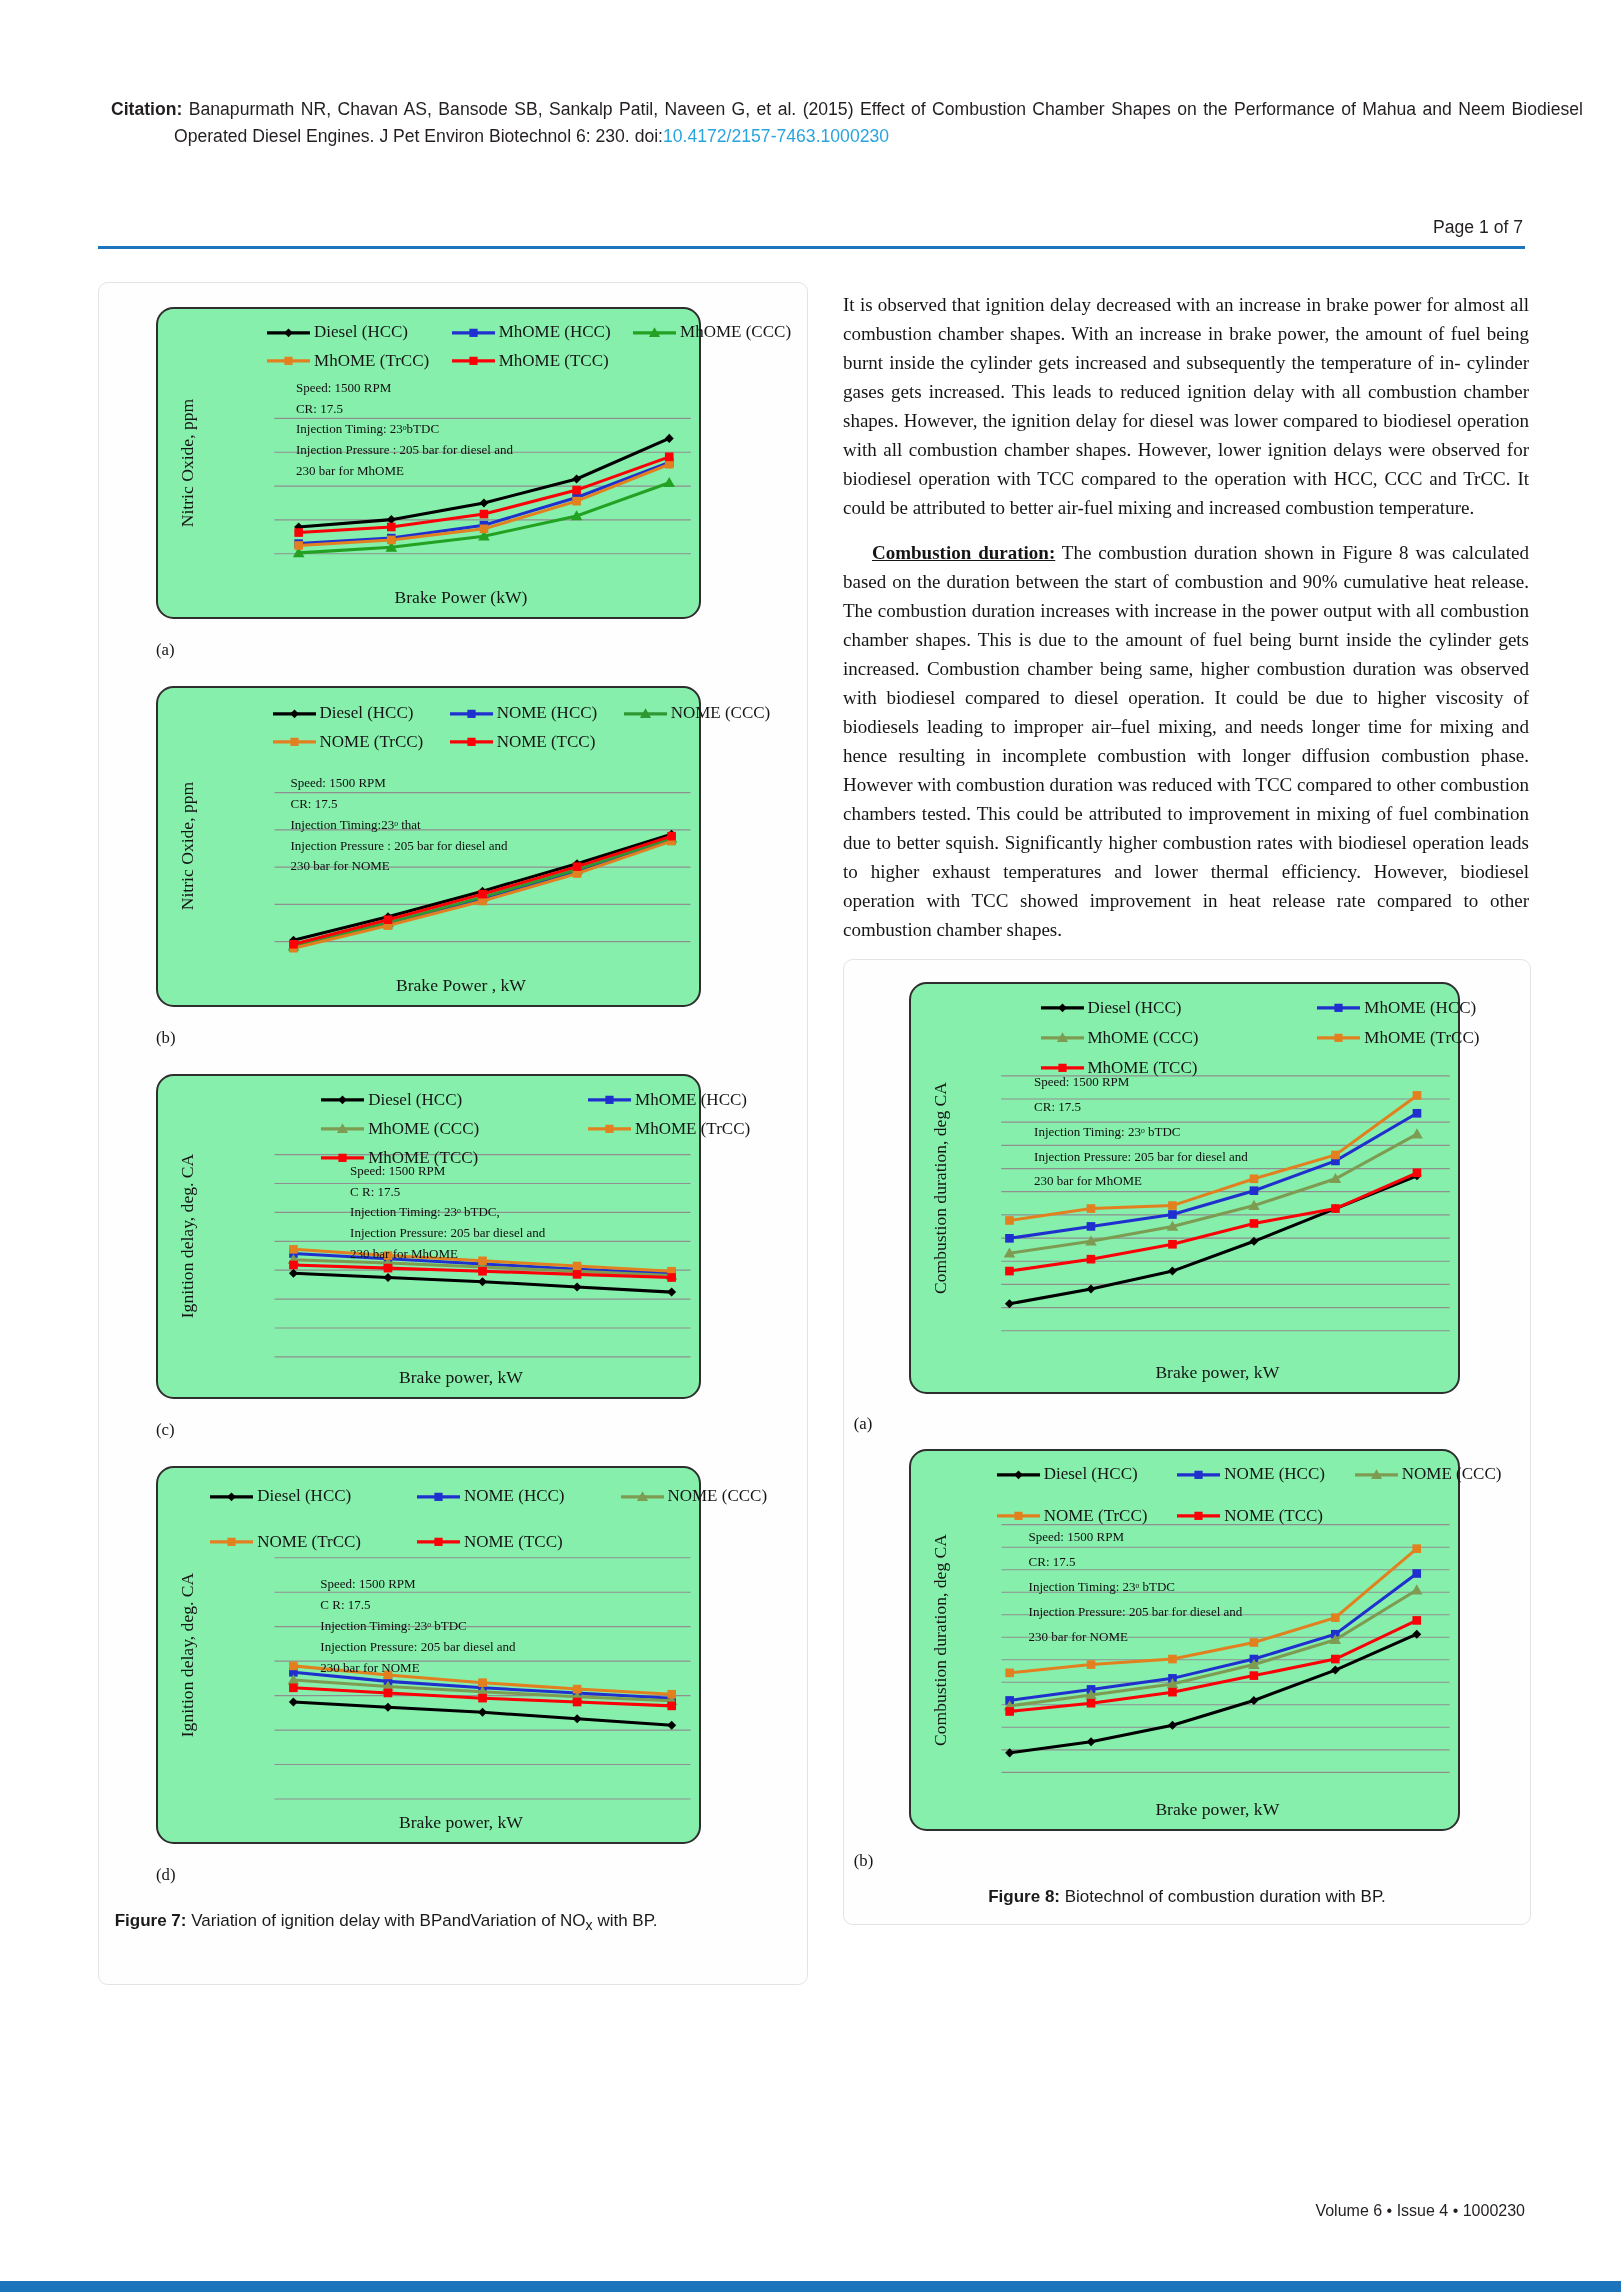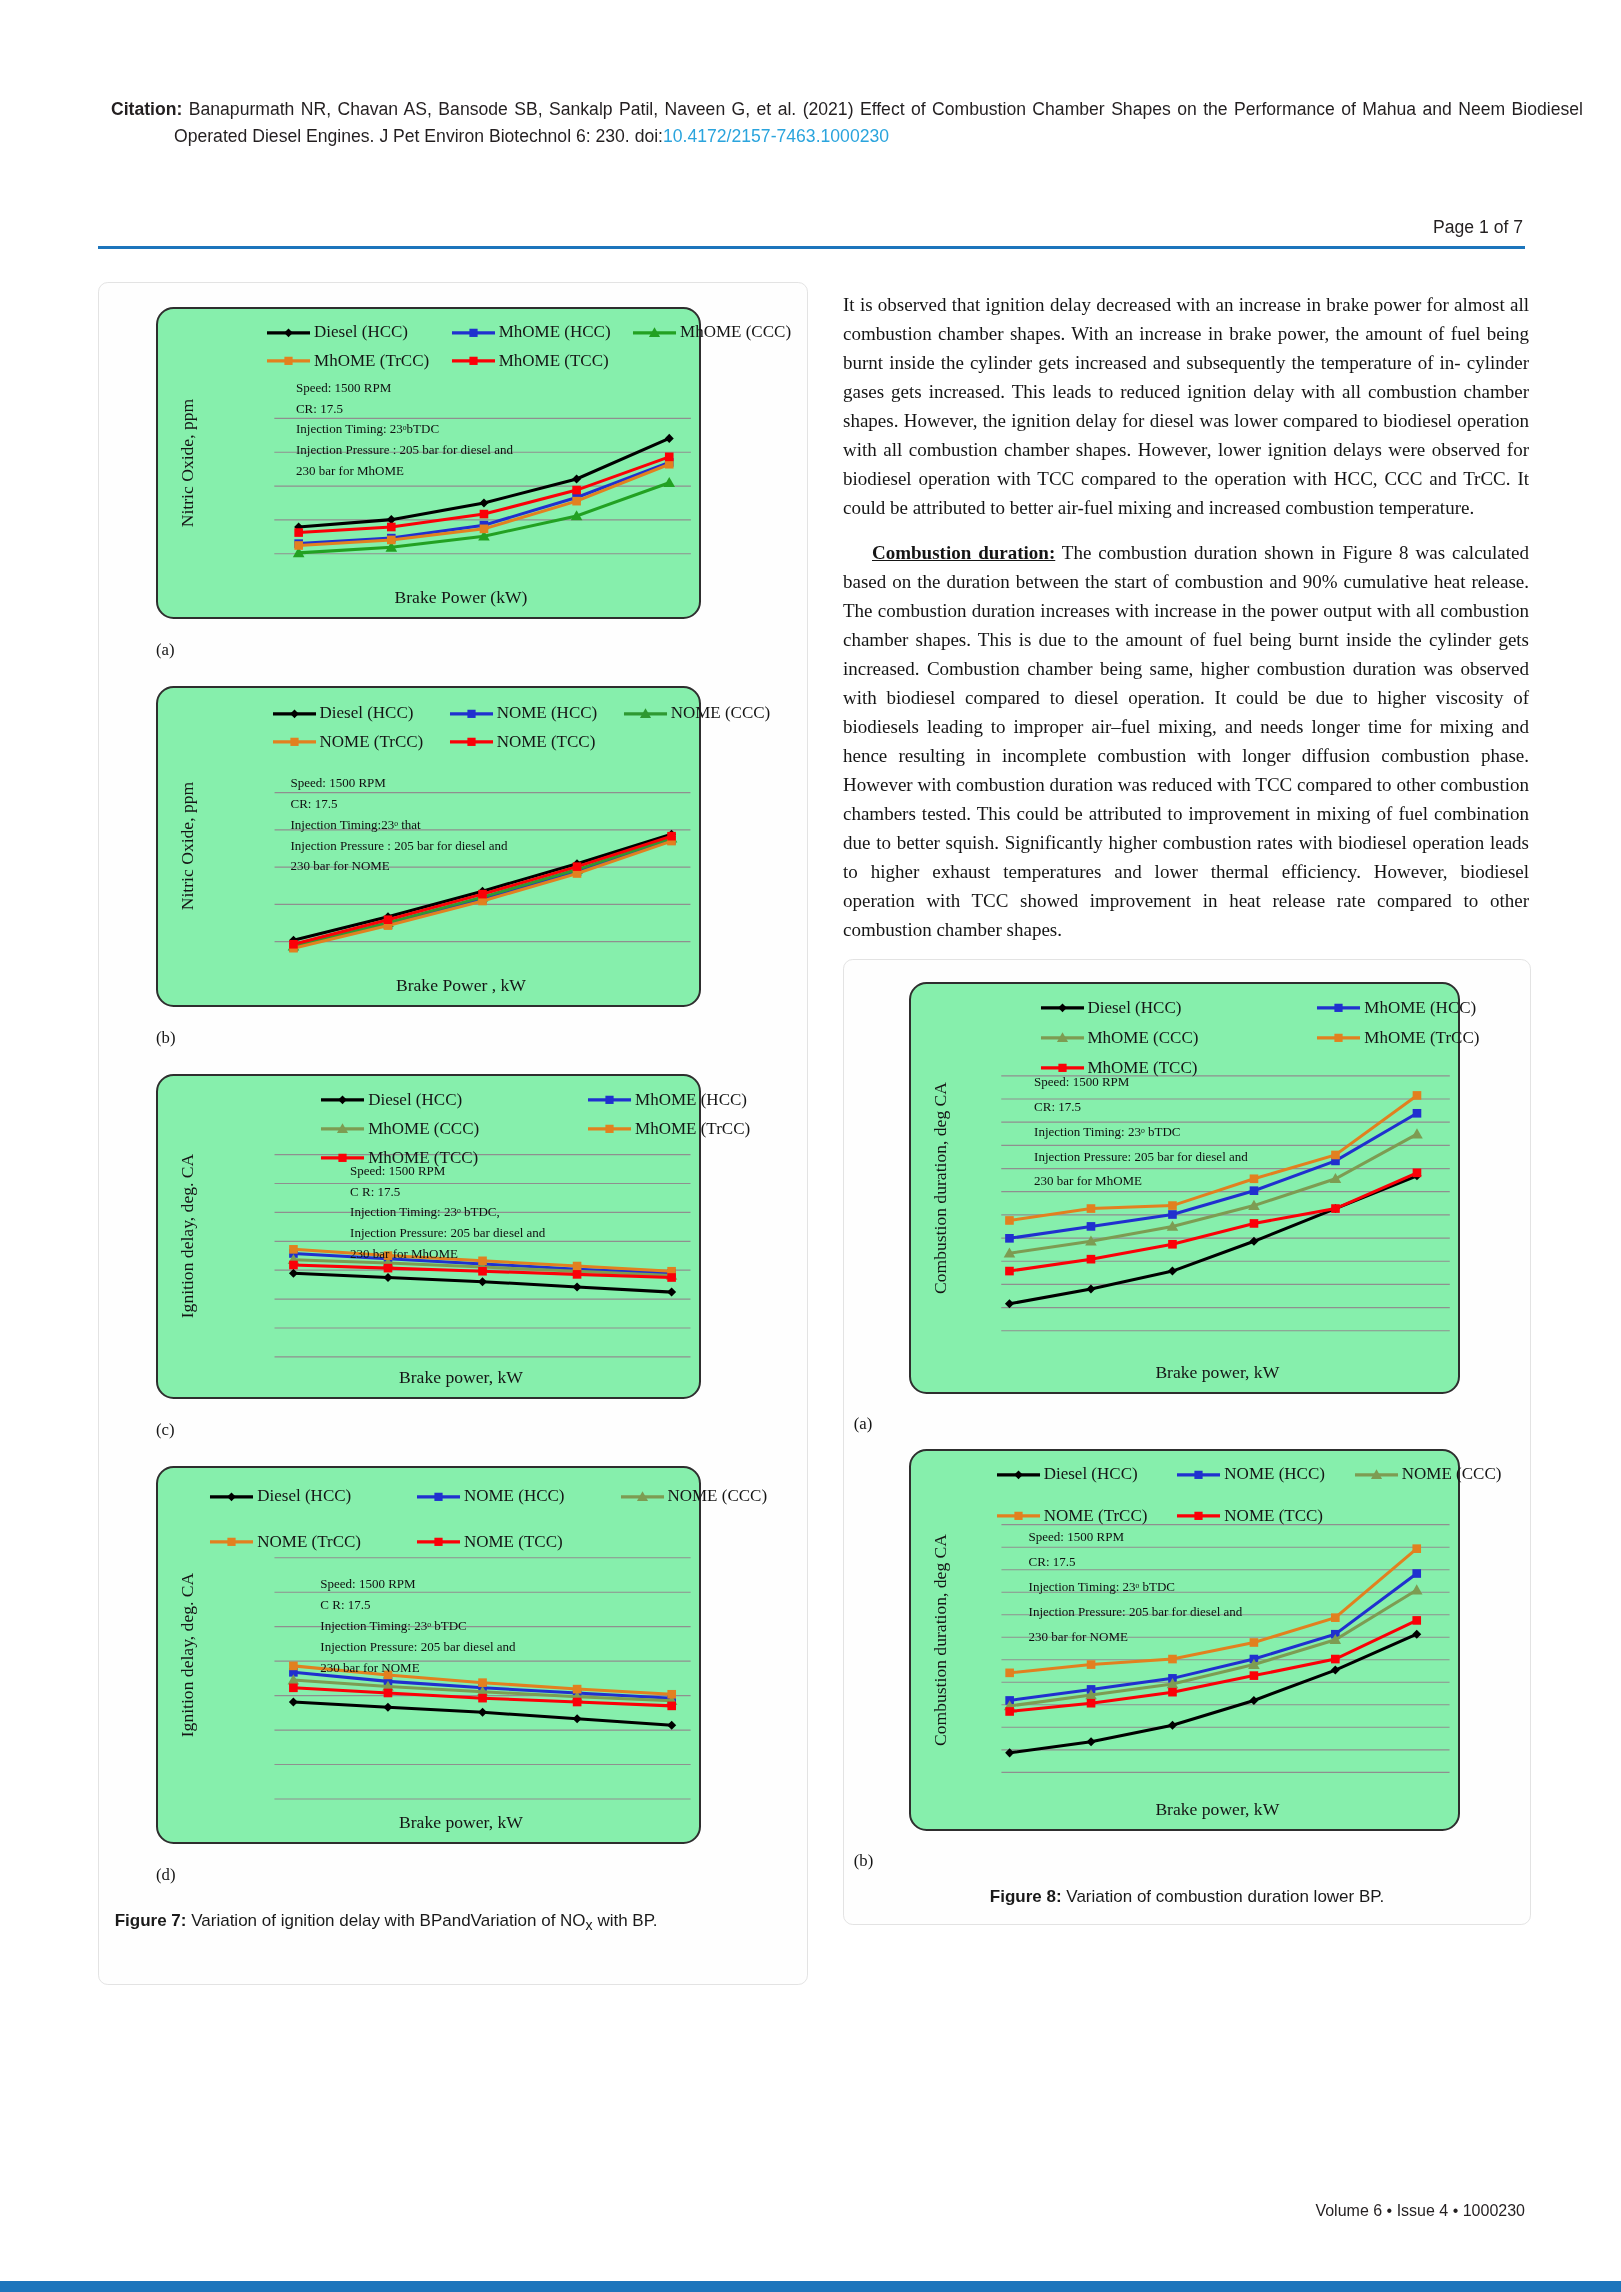--- a/index.html
+++ b/index.html
@@ -54,21 +54,21 @@
   .footer-right{position:absolute;right:96px;top:2202px;font-family:"Liberation Sans",sans-serif;
                 font-size:16px;color:#231f20;}
   .bottombar{position:absolute;left:0;right:0;bottom:0;height:11.8px;background:#1c75bc;}
 </style>
 </head>
 <body>
 
 <div class="page">
 
   <div class="citation">
-    <b>Citation:</b><span> Banapurmath NR, Chavan AS, Bansode SB, Sankalp Patil, Naveen G, et al. (2021) Effect of Combustion Chamber Shapes on the Performance of Mahua and Neem Biodiesel Operated Diesel Engines. J Pet Environ Biotechnol 6: 230. doi:</span><a href="#" class="doi">10.4172/2157-7463.1000230</a>
+    <b>Citation:</b><span> Banapurmath NR, Chavan AS, Bansode SB, Sankalp Patil, Naveen G, et al. (2015) Effect of Combustion Chamber Shapes on the Performance of Mahua and Neem Biodiesel Operated Diesel Engines. J Pet Environ Biotechnol 6: 230. doi:</span><a href="#" class="doi">10.4172/2157-7463.1000230</a>
   </div>
   <div class="pagenum">Page 1 of 7</div>
   <div class="toprule"></div>
 
   <div class="fig-panel fig7-panel">
 
     <div class="chart-block f7-chart">
       <div class="chart-box" style="height:312px;">
         <svg class="chart-svg" viewBox="0 0 552 314">
             <line x1="118.67999999999999" y1="111.47" x2="543.72" y2="111.47" stroke="#8f8f8f" stroke-width="1.2"></line>
@@ -640,21 +640,21 @@
               <div>Injection Pressure: 205 bar for diesel and</div>
               <div>230 bar for  NOME</div>
             </div>
           <div class="chart-ylabel">Combustion duration,  deg CA</div>
           <div class="chart-xlabel">Brake power, kW</div>
         </div>
         <div class="panel-label">(b)</div>
       </div>
 
       <div class="fig-caption fig8-caption">
-        <b>Figure 8:</b><span> Variation of combustion duration lower BP.</span>
+        <b>Figure 8:</b><span> Biotechnol of combustion duration with BP.</span>
       </div>
     </div>
   </div>
 
   <div class="footer-right">Volume 6 • Issue 4 • 1000230</div>
   <div class="bottombar"></div>
 
 </div>
 
 

